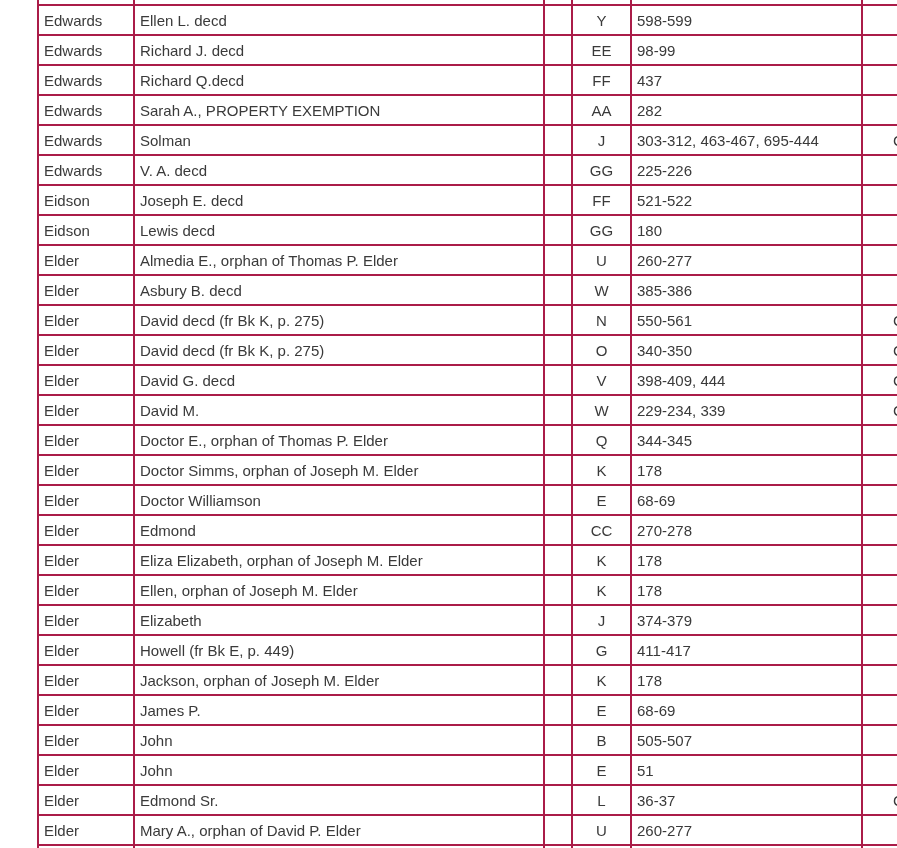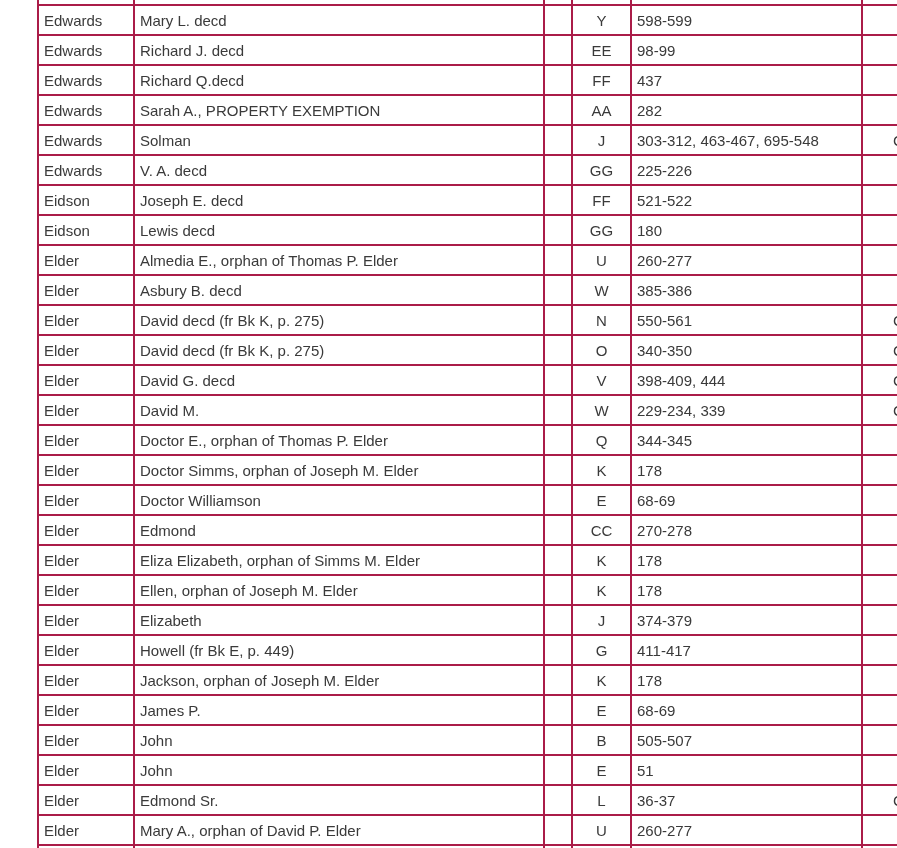--- a/index.html
+++ b/index.html
@@ -61,21 +61,21 @@
       <tr id="partial-top">
         <td class="col-surname"></td>
         <td class="col-name"></td>
         <td class="col-blank"></td>
         <td class="col-book"></td>
         <td class="col-pages"></td>
         <td class="col-note"></td>
       </tr>
       <tr>
           <td class="col-surname">Edwards</td>
-          <td class="col-name">Mary L. decd</td>
+          <td class="col-name">Ellen L. decd</td>
           <td class="col-blank"></td>
           <td class="col-book">Y</td>
           <td class="col-pages">598-599</td>
           <td class="col-note"></td>
         </tr>
         <tr>
           <td class="col-surname">Edwards</td>
           <td class="col-name">Richard J. decd</td>
           <td class="col-blank"></td>
           <td class="col-book">EE</td>
@@ -96,21 +96,21 @@
           <td class="col-blank"></td>
           <td class="col-book">AA</td>
           <td class="col-pages">282</td>
           <td class="col-note"></td>
         </tr>
         <tr>
           <td class="col-surname">Edwards</td>
           <td class="col-name">Solman</td>
           <td class="col-blank"></td>
           <td class="col-book">J</td>
-          <td class="col-pages">303-312, 463-467, 695-548</td>
+          <td class="col-pages">303-312, 463-467, 695-444</td>
           <td class="col-note">C</td>
         </tr>
         <tr>
           <td class="col-surname">Edwards</td>
           <td class="col-name">V. A. decd</td>
           <td class="col-blank"></td>
           <td class="col-book">GG</td>
           <td class="col-pages">225-226</td>
           <td class="col-note"></td>
         </tr>
@@ -205,21 +205,21 @@
         <tr>
           <td class="col-surname">Elder</td>
           <td class="col-name">Edmond</td>
           <td class="col-blank"></td>
           <td class="col-book">CC</td>
           <td class="col-pages">270-278</td>
           <td class="col-note"></td>
         </tr>
         <tr>
           <td class="col-surname">Elder</td>
-          <td class="col-name">Eliza Elizabeth, orphan of Simms M. Elder</td>
+          <td class="col-name">Eliza Elizabeth, orphan of Joseph M. Elder</td>
           <td class="col-blank"></td>
           <td class="col-book">K</td>
           <td class="col-pages">178</td>
           <td class="col-note"></td>
         </tr>
         <tr>
           <td class="col-surname">Elder</td>
           <td class="col-name">Ellen, orphan of Joseph M. Elder</td>
           <td class="col-blank"></td>
           <td class="col-book">K</td>

